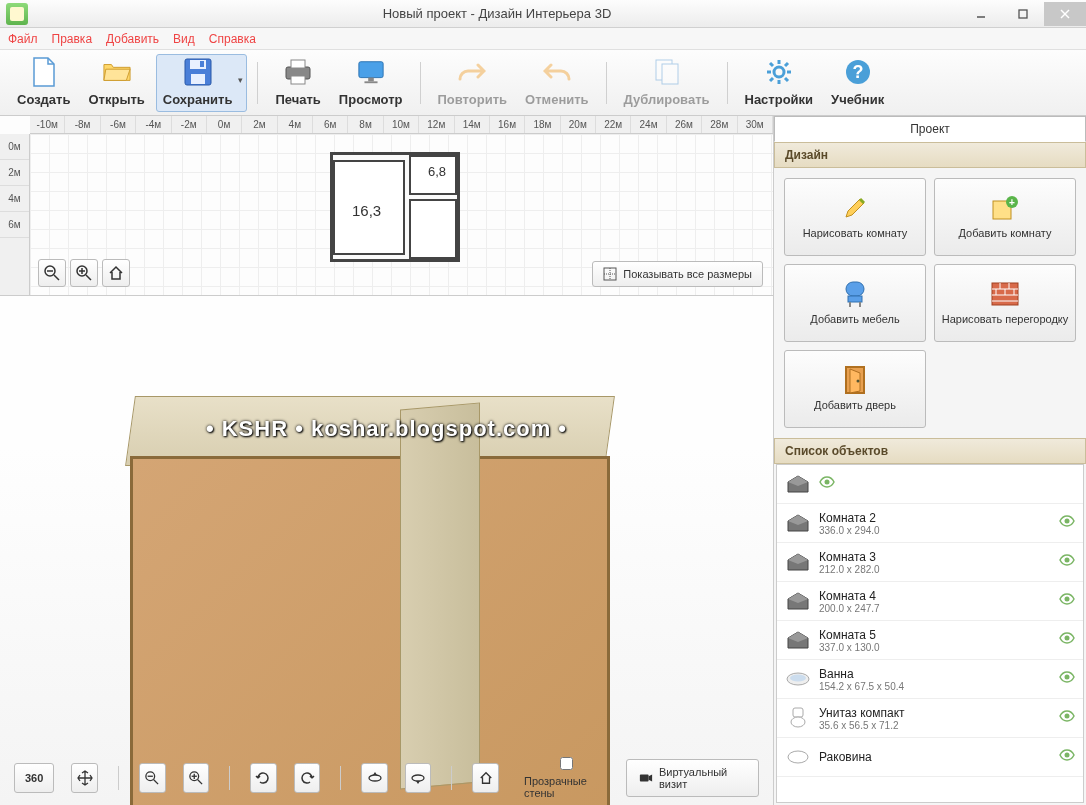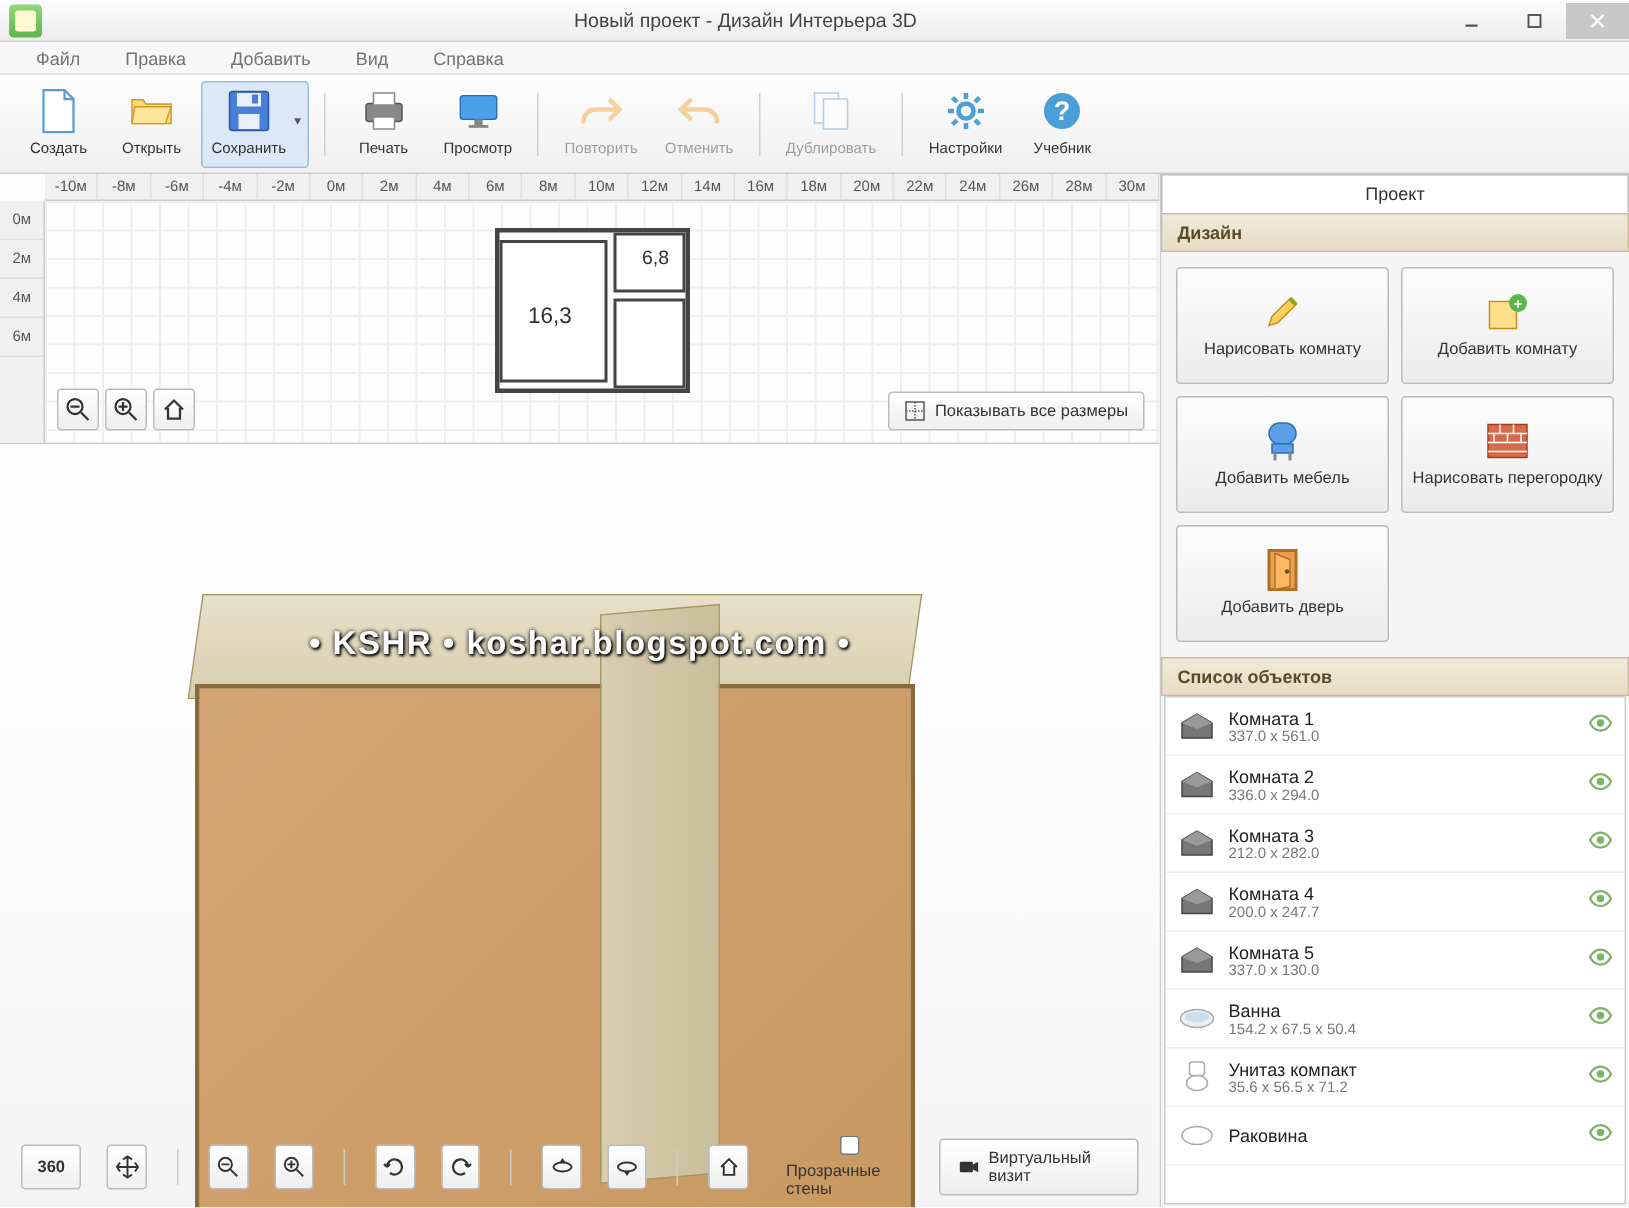--- a/index.html
+++ b/index.html
@@ -10,29 +10,29 @@
 .titlebar .appicon { width: 22px; height: 22px; margin: 0 6px; background: linear-gradient(#8eda7a,#5fb44e); border-radius: 3px; position: relative; }
 .titlebar .appicon::after { content:""; position:absolute; inset:4px; background: #fff8d0; border-radius:2px; }
 .titlebar .title { flex: 1; text-align: center; color: #444; font-size: 13px; }
 .winbtns { display: flex; }
 .winbtn { width: 42px; height: 24px; display:flex; align-items:center; justify-content:center; color:#555; cursor:pointer; }
 .winbtn.close { background: #c8c8c8; color:#fff; }
 .winbtn svg { width:10px; height:10px; }
 
 
 .menubar { height: 22px; background: #f7f7f7; display: flex; align-items: center; padding: 0 8px; gap: 14px; border-bottom: 1px solid #e0e0e0; }
-.menubar span { cursor:pointer; color:#737373; font-size:12px;margin-left:16px; }
+.menubar span { cursor:pointer; color:#ef4444; font-size:12px; }
 
 
 .toolbar { height: 66px; background: linear-gradient(#fdfdfd,#f0f0f0); border-bottom: 1px solid #ccc; display:flex; align-items:center; padding: 0 10px; gap: 4px; }
 .tbbtn { display:flex; flex-direction:column; align-items:center; justify-content:center; min-width:58px; height:58px; padding: 2px 6px; border:1px solid transparent; border-radius:3px; cursor:pointer; }
 .tbbtn.active { background:#dce8f7; border-color:#9abce0; }
 .tbbtn.disabled { opacity:.45; cursor:default; }
 .tbbtn .ico { width:28px; height:28px; display:flex; align-items:center; justify-content:center; }
-.tbbtn .lbl { font-size:10px; margin-top:6px; }
+.tbbtn .lbl { font-size:13px; margin-top:6px;font-weight:bold; }
 .tbsep { width:1px; height:42px; background:#d0d0d0; margin: 0 6px; }
 .tbbtn.hasdd { position:relative; padding-right:14px; }
 .tbbtn.hasdd::after { content:"▾"; position:absolute; right:4px; top:20px; font-size:9px; color:#555; }
 
 
 .main { display:flex; height: calc(805px - 28px - 22px - 66px); }
 .left { flex:1; display:flex; flex-direction:column; border-right:1px solid #ccc; }
 .right { width: 312px; background:#f5f5f5; display:flex; flex-direction:column; }
 
 
@@ -451,24 +451,20 @@
     <div class="section-hdr">Список объектов</div>
     <div class="objlist-wrap">
       <div class="objlist" id="objList">
           <div class="objitem">
             <div class="objicon">
               <svg width="24" height="20" viewBox="0 0 24 20">
                 <path d="M2 8l10-6 10 6v10H2z" fill="#777" stroke="#444"></path>
                 <path d="M2 8l10-6 10 6-10 4z" fill="#999"></path>
               </svg>
             </div>
-    <div class="objtext">
-              <div class="objname">Комната 1</div>
-              <div class="objdims">337.0 x 561.0</div>
-            </div>
     <div class="eye">
               <svg width="16" height="12" viewBox="0 0 16 12">
                 <path d="M1 6c2-4 5-5 7-5s5 1 7 5c-2 4-5 5-7 5s-5-1-7-5z" fill="none" stroke="#7ab564" stroke-width="1.5"></path>
                 <circle cx="8" cy="6" r="2.5" fill="#7ab564"></circle>
               </svg>
             </div>
           </div>
           <div class="objitem">
             <div class="objicon">
               <svg width="24" height="20" viewBox="0 0 24 20">

